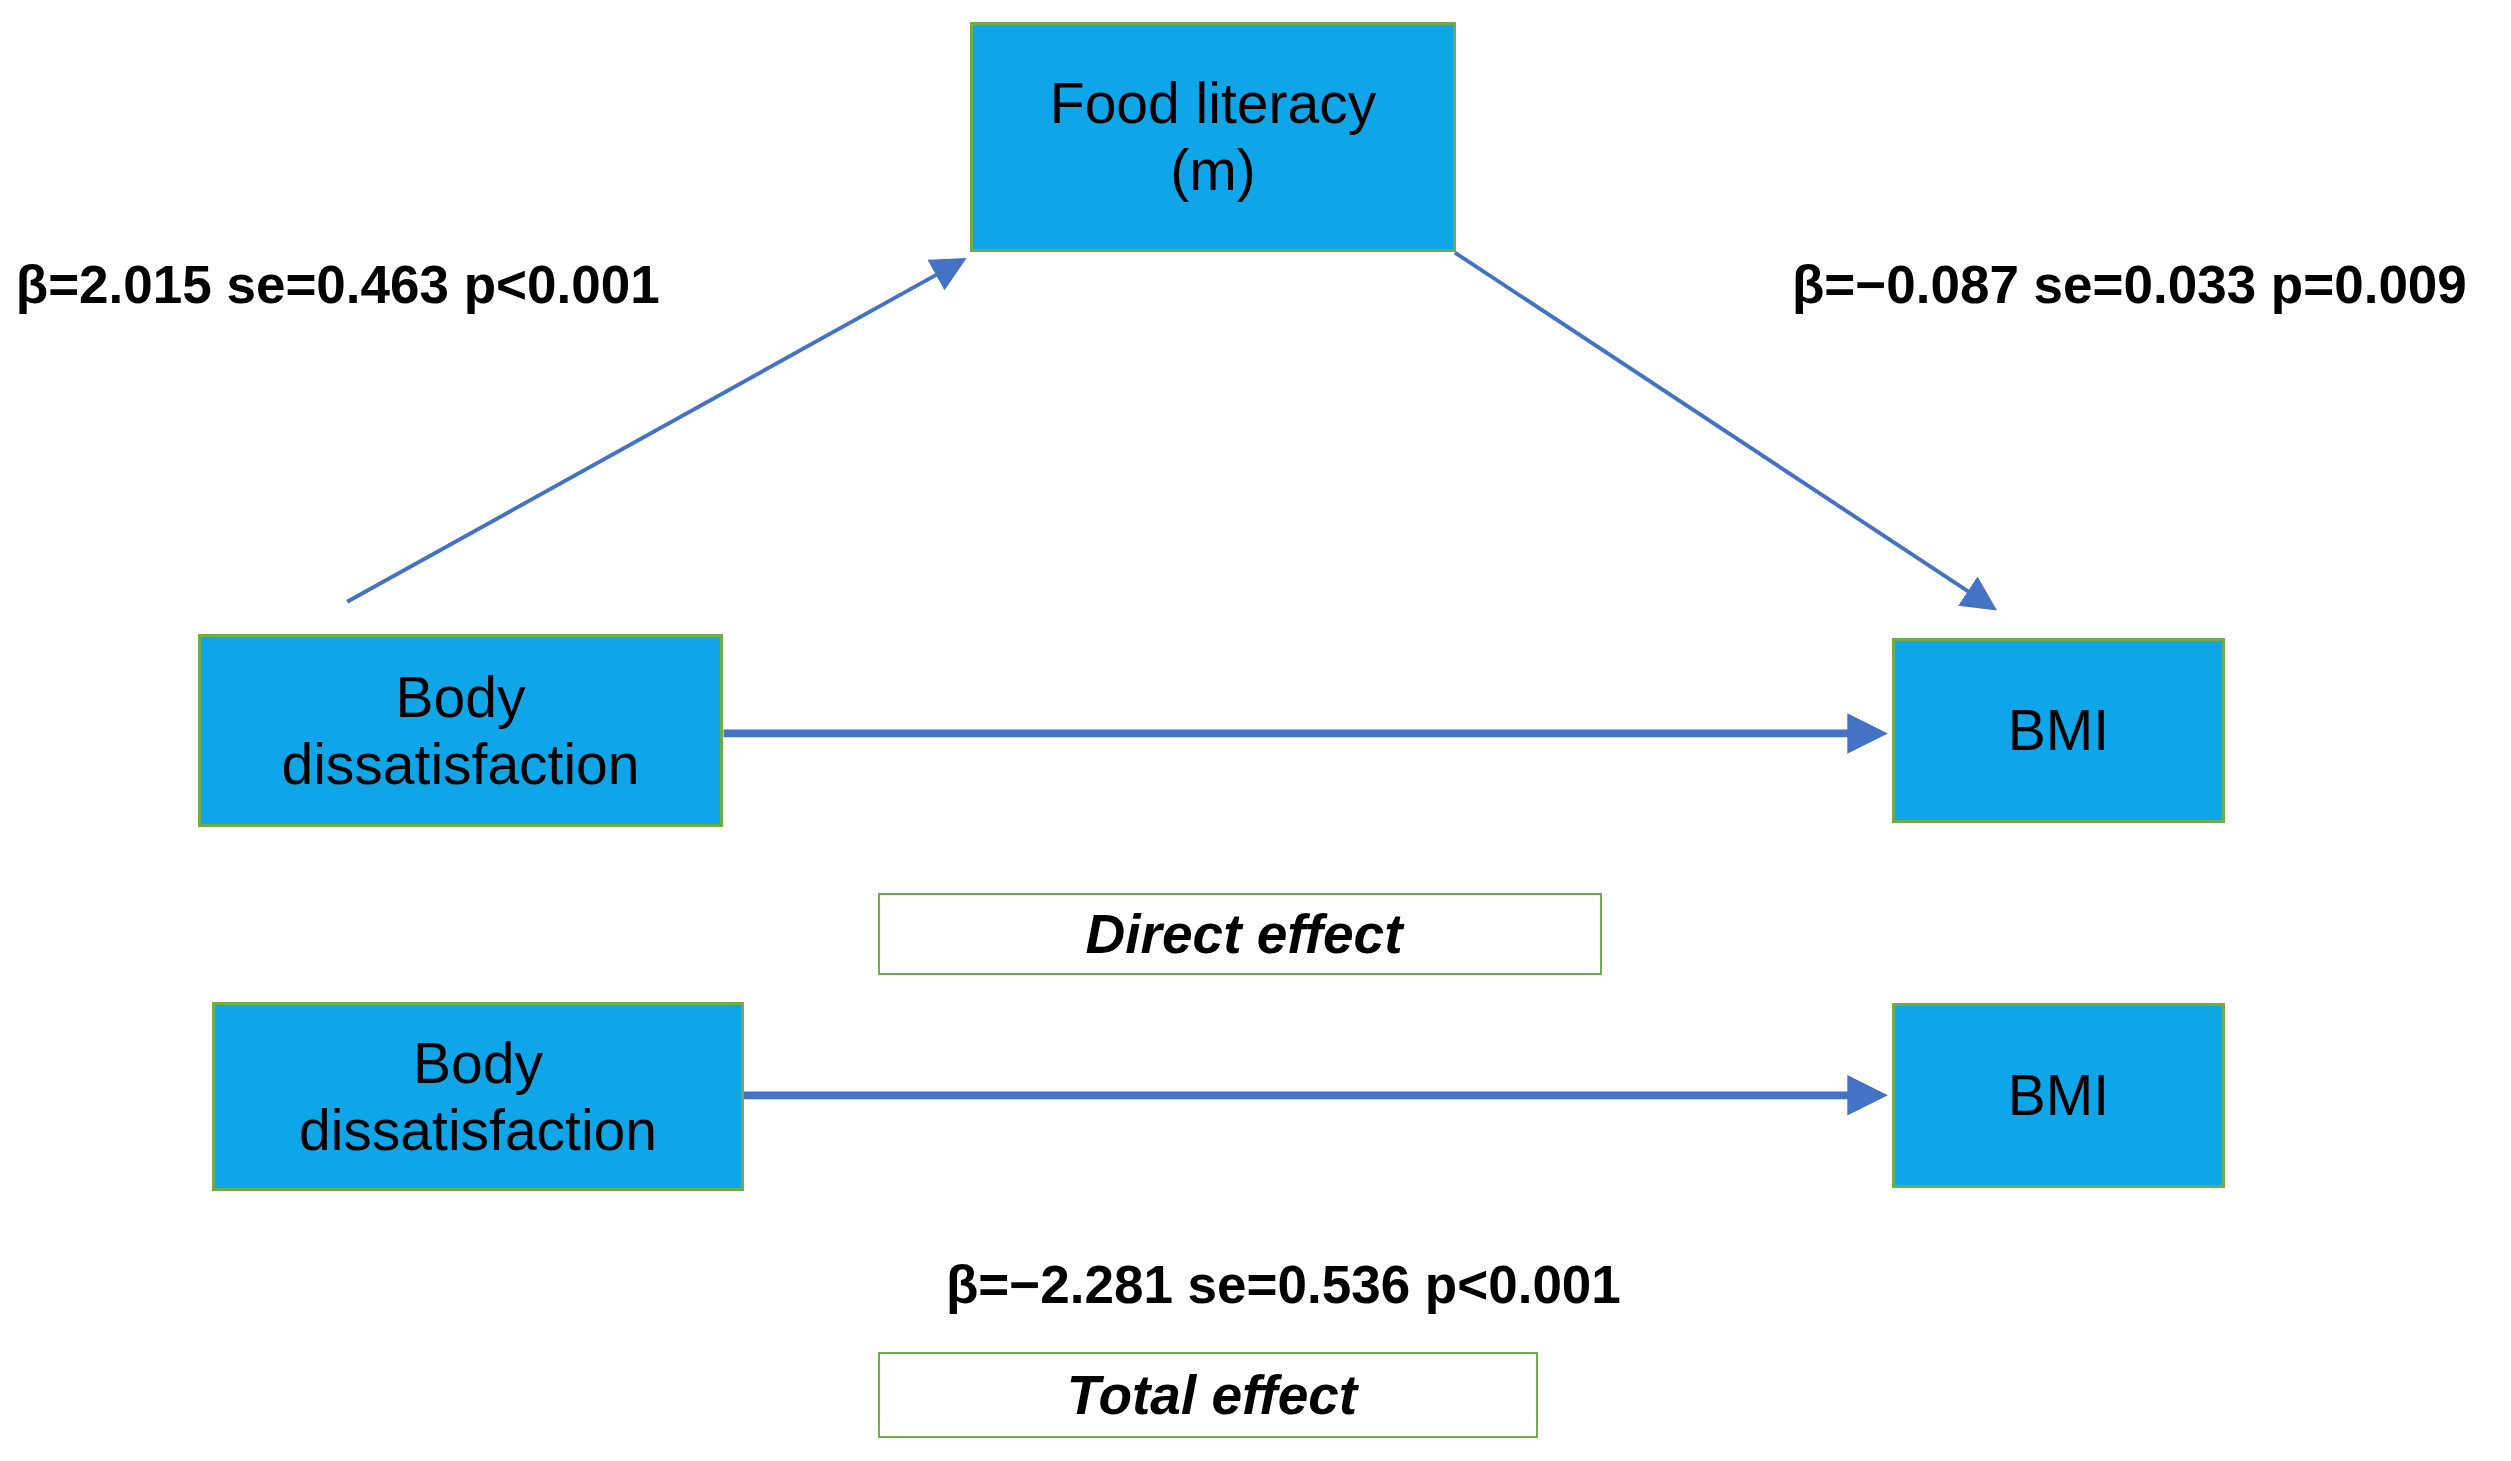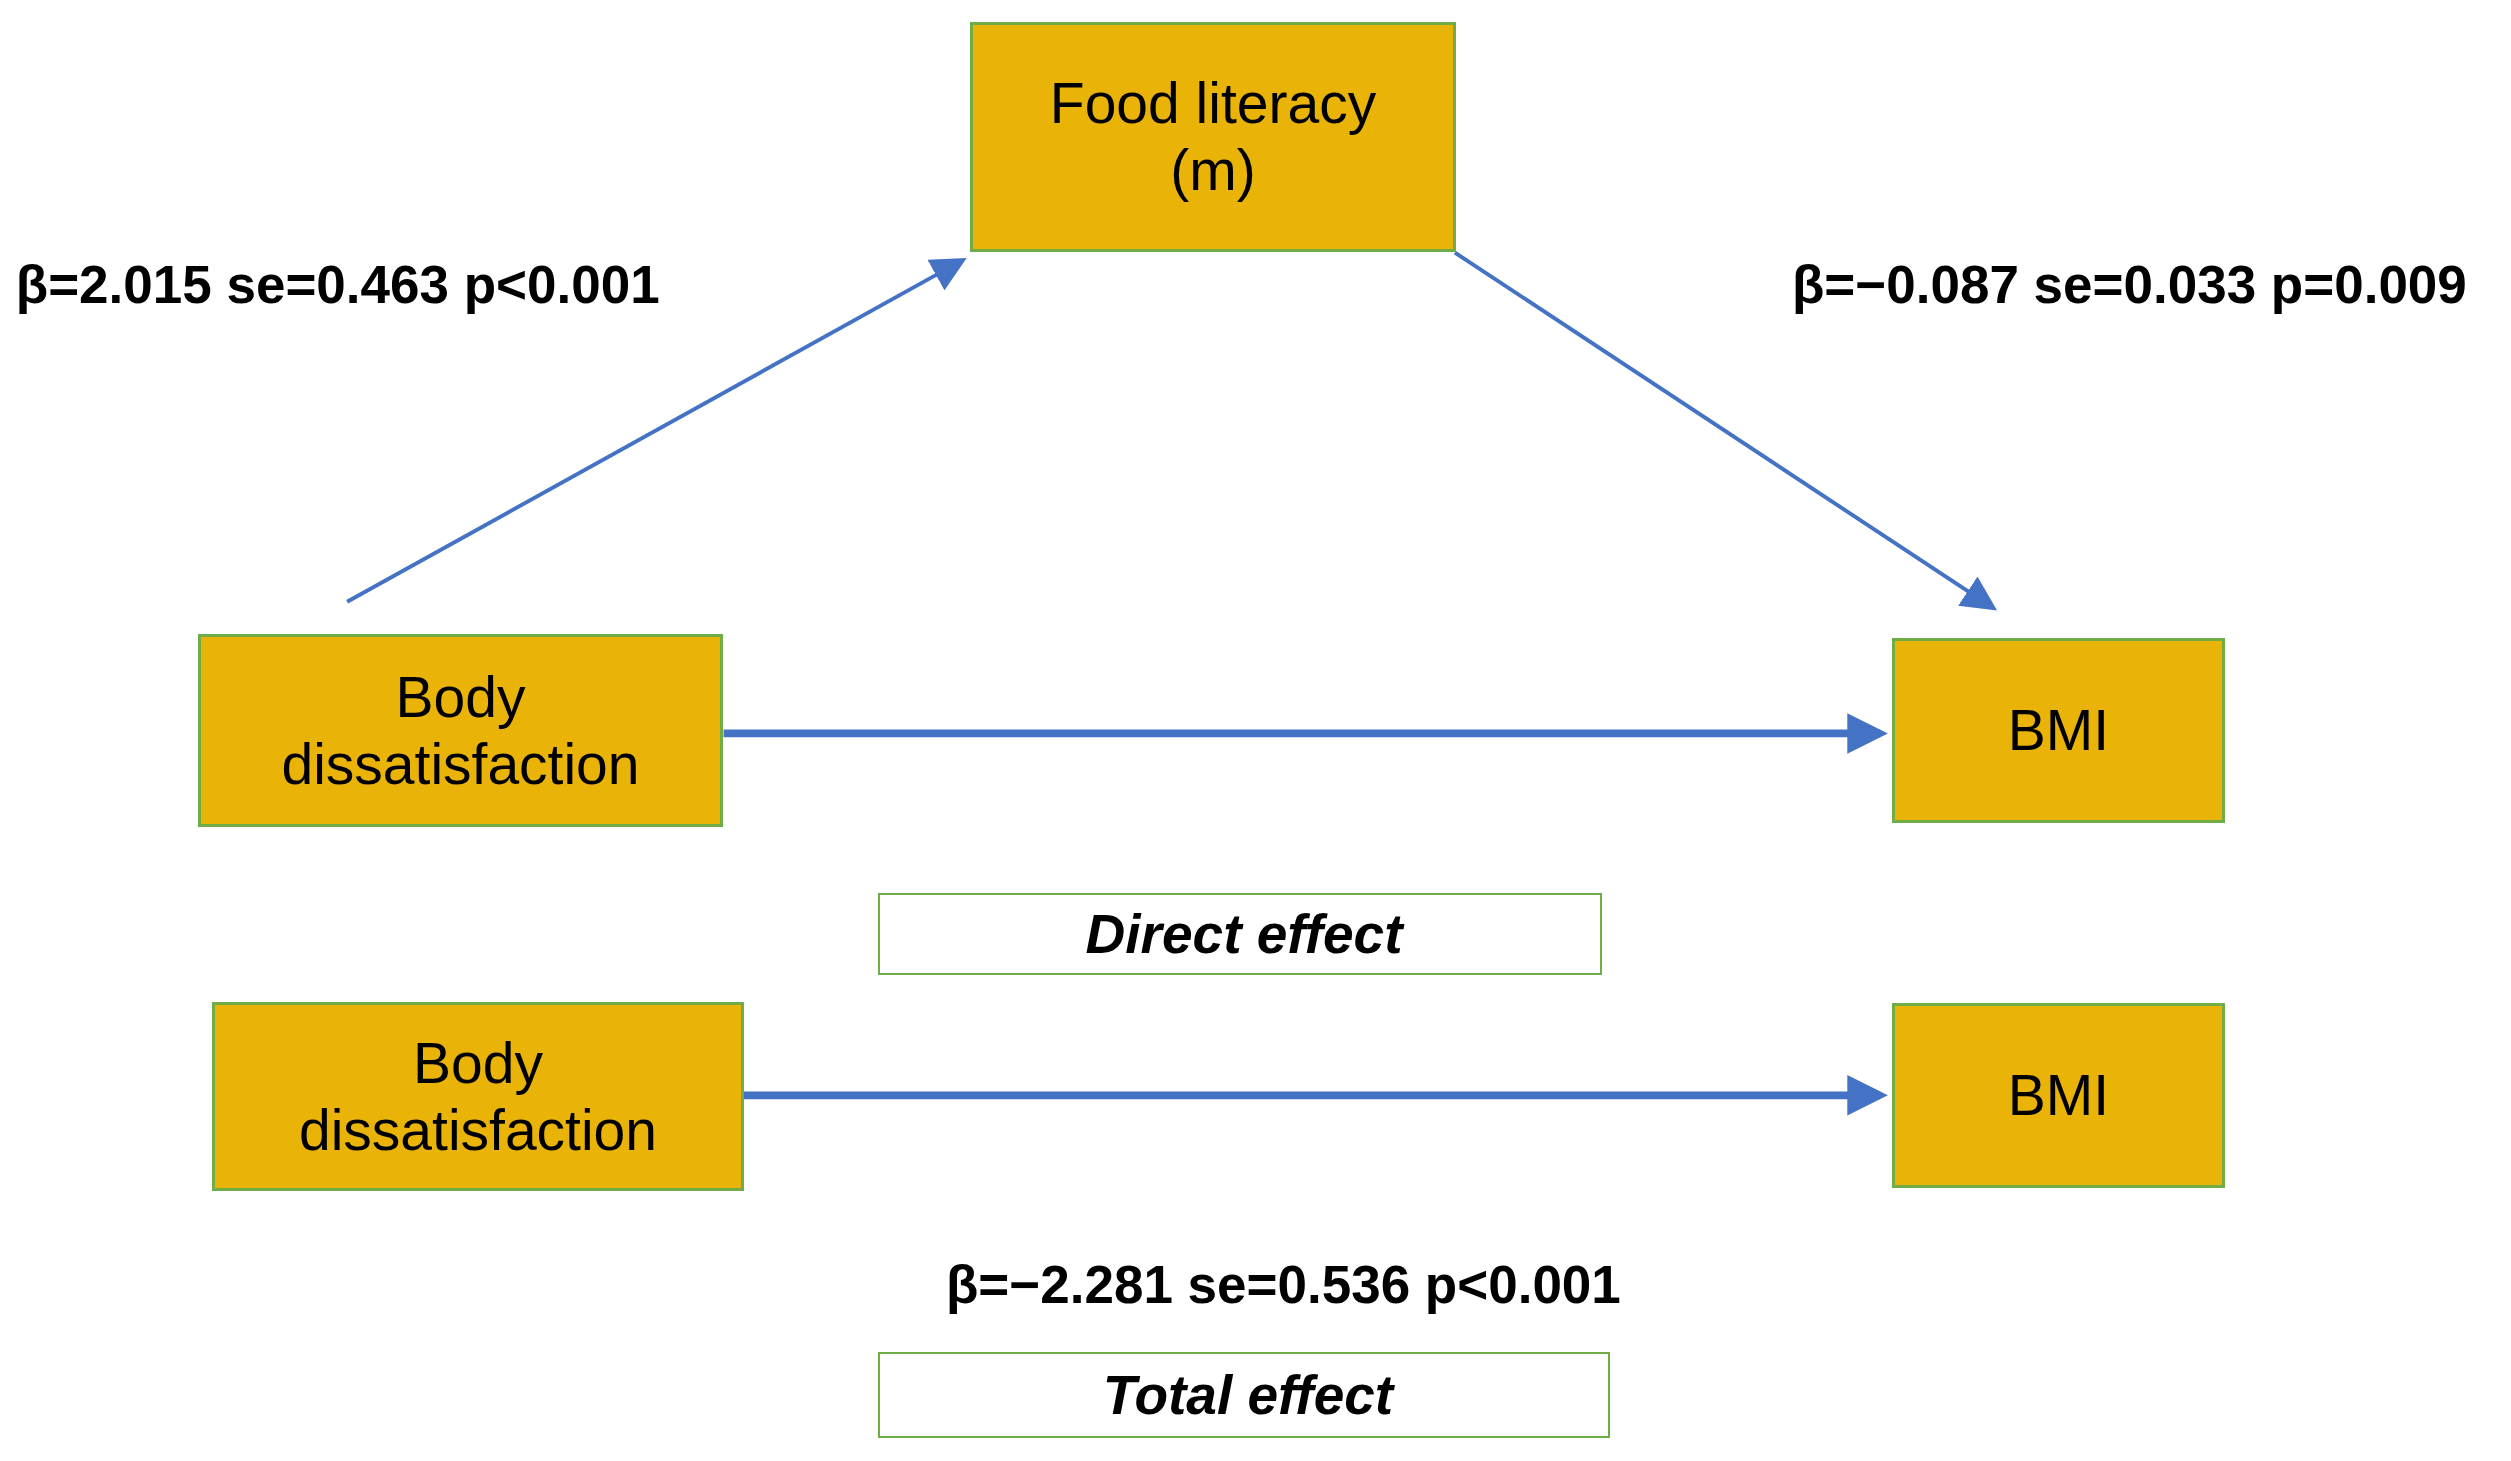--- a/index.html
+++ b/index.html
@@ -20,21 +20,21 @@
     left: 0;
     top: 0;
     width: 2511px;
     height: 1462px;
     pointer-events: none;
   }
   .node-box {
     position: absolute;
     box-sizing: border-box;
     border: 3.9px solid #70AD47;
-    background: #eab308;
+    background: #0ea5e9;
     display: flex;
     align-items: center;
     justify-content: center;
     text-align: center;
   }
   .node-label {
     font-family: "Liberation Sans", sans-serif;
     font-weight: 400;
     font-size: 57px;
     line-height: 1.16;
@@ -122,18 +122,18 @@
 
   <div class="stat-label" style="left:1784px; top:256px;">β=−0.087 se=0.033 p=0.009</div>
 
 
   <div class="stat-label" style="left:938px; top:1256px;">β=−2.281 se=0.536 p&lt;0.001</div>
 
   <div class="effect-box" style="left:878px; top:893px; width:724px; height:82px;">
     <span class="effect-label">Direct effect</span>
   </div>
 
-  <div class="effect-box" style="left:878px; top:1352px; width:732px; height:86px;">
+  <div class="effect-box" style="left:878px; top:1352px; width:660px; height:86px;">
     <span class="effect-label">Total effect</span>
   </div>
 
 </div>
 
 
 </body></html>

